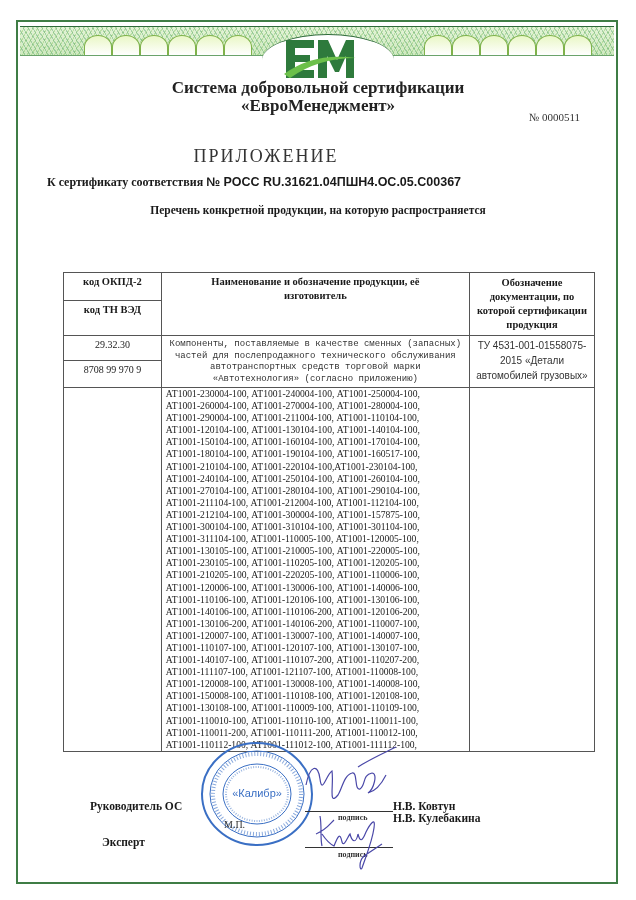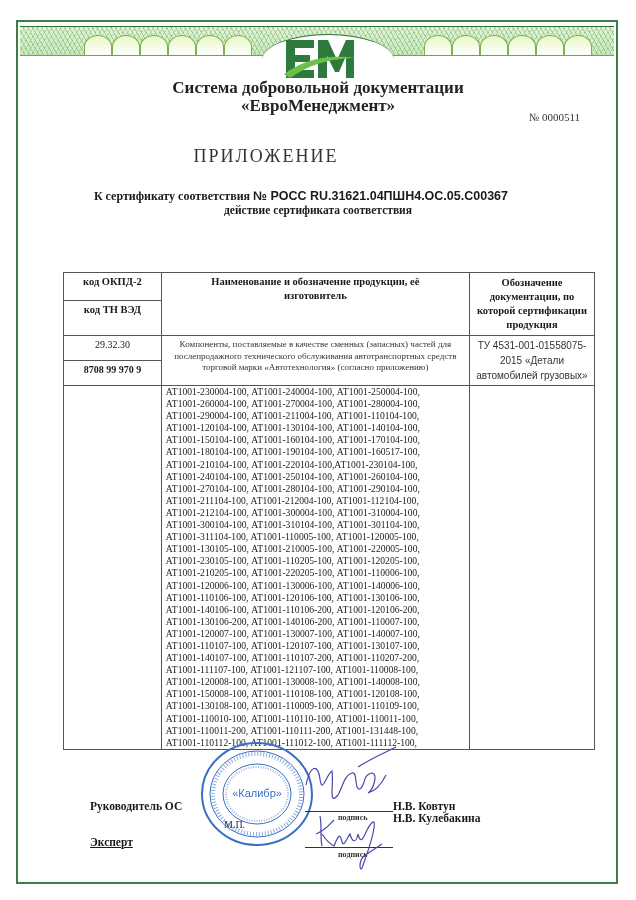--- a/index.html
+++ b/index.html
@@ -11,33 +11,33 @@
       repeating-linear-gradient(-60deg, rgba(120,190,80,0.35) 0 1px, transparent 1px 4px),
       linear-gradient(#e3f3d6, #cfe9c0);
     border-top: 1px solid #2f6a3a; border-bottom: 1px solid #6aa36a; }
   .guilloche .waves { position: absolute; top: 8px; height: 20px; display: flex; gap: 0; }
   .guilloche .wave { width: 28px; height: 20px; border-top-left-radius: 14px 12px; border-top-right-radius: 14px 12px; border: 1px solid #7fb24a; border-bottom: none; background: linear-gradient(#e9f7c6, #ffffff); box-sizing: border-box; }
   .arch { position: absolute; left: 262px; top: 34px; width: 132px; height: 60px; background: #fff; border-top-left-radius: 66px 26px; border-top-right-radius: 66px 26px; border-top: 1px solid #2f6a3a; }
   .logo { position: absolute; left: 284px; top: 38px; width: 72px; height: 42px; }
   .org-title { position: absolute; left: 0; width: 636px; text-align: center; font-weight: bold; font-size: 17px; color: #222; }
   .doc-no { position: absolute; right: 56px; top: 111px; font-size: 11px; color: #333; }
   .heading { position: absolute; left: 0; width: 532px; top: 146px; text-align: center; font-size: 18px; letter-spacing: 2px; color: #333; }
-  .cert-line { position: absolute; left: 0; width: 508px; top: 189px; text-align: right; font-size: 12px; font-weight: bold; }
+  .cert-line { position: absolute; left: 0; width: 508px; top: 175px; text-align: center; font-size: 12px; font-weight: bold; }
   .cert-line .num { font-family: "Liberation Sans", sans-serif; font-weight: bold; font-size: 12.5px; }
   .subtitle { position: absolute; left: 0; width: 636px; top: 203px; text-align: center; font-size: 11.5px; font-weight: bold; line-height: 14px; }
   table.spec { position: absolute; left: 63px; top: 272px; width: 532px; border-collapse: collapse; font-size: 10px; }
   table.spec td { border: 1px solid #555; vertical-align: top; padding: 0; }
   .c1 { width: 113px; }
   .c2 { width: 280px; }
   .c3 { width: 137px; }
   .hdr { font-weight: bold; font-size: 10.5px; text-align: center; }
   .sub-cell { height: 26px; line-height: 14px; padding-top: 2px; box-sizing: border-box; text-align: center; }
   .sub-cell + .sub-cell { border-top: 1px solid #555; }
   .c3 .hdr-text { padding: 3px 4px; line-height: 14px; text-align: center; font-weight: bold; font-size: 10.5px; }
-  .prod-desc { font-size: 9px; text-align: center; line-height: 11.5px; padding: 3px 6px 2px; color: #333; }
+  .prod-desc { font-size: 9px; text-align: center; line-height: 11.5px; padding: 3px 6px 2px; color: #333; font-family: Liberation Mono, monospace; }
   .docs { font-family: "Liberation Sans", sans-serif; font-size: 10px; text-align: center; line-height: 15px; padding: 2px 4px; color: #333; }
   .codes { font-size: 9.6px; font-family: "Liberation Serif", serif; line-height: 12.1px; padding: 0 4px; color: #222; white-space: nowrap; }
   .sig-row { position: absolute; font-weight: bold; font-size: 11.5px; }
   .sig-line { position: absolute; border-top: 1px solid #333; width: 88px; }
   .sig-caption { position: absolute; font-size: 8px; font-weight: bold; color: #333; }
   .stamp { position: absolute; left: 200px; top: 741px; width: 114px; height: 106px; }
   .mp { position: absolute; left: 224px; top: 819px; font-size: 10px; color: #333; text-align: center; }
   .signature { position: absolute; }
 </style>
 </head>
@@ -68,48 +68,48 @@
   <g fill="#2e7a3c">
     <rect x="2" y="2" width="9" height="38"></rect>
     <rect x="2" y="2" width="28" height="8"></rect>
     <rect x="2" y="17" width="24" height="7"></rect>
     <rect x="2" y="32" width="28" height="8"></rect>
     <polygon points="34,2 44,2 53,22 62,2 70,2 70,40 62,40 62,18 55,34 51,34 43,18 43,40 34,40"></polygon>
   </g>
   <path d="M0 36 Q30 14 72 20 Q34 20 6 40 Z" fill="#6cc04a"></path>
 </svg>
 
-<div class="org-title" style="top:78px;">Система добровольной документации</div>
+<div class="org-title" style="top:78px;">Система добровольной сертификации</div>
 <div class="org-title" style="top:96px;">«ЕвроМенеджмент»</div>
 <div class="doc-no">№ 0000511</div>
 
 <div class="heading">ПРИЛОЖЕНИЕ</div>
 <div class="cert-line">
   <span>К сертификату соответствия </span><span class="num">№ РОСС RU.31621.04ПШН4.ОС.05.С00367</span>
 </div>
 <div class="subtitle">
-  <div>действие сертификата соответствия</div>
+  <div>Перечень конкретной продукции, на которую распространяется</div>
 </div>
 
 <table class="spec">
   <tbody>
       <tr>
     <td class="c1 hdr">
       <div class="sub-cell" style="height:27px;">код ОКПД-2</div>
       <div class="sub-cell" style="height:27px;">код ТН ВЭД</div>
     </td>
     <td class="c2 hdr" style="padding:2px 20px; line-height:14px;">Наименование и обозначение продукции, её изготовитель</td>
     <td class="c3">
       <div class="hdr-text">Обозначение документации, по которой сертификации продукция</div>
     </td>
   </tr>
   <tr>
     <td class="c1" style="font-size:10px;">
       <div class="sub-cell" style="height:24px; font-weight:normal;">29.32.30</div>
-      <div class="sub-cell" style="height:25px; font-weight:bold;">8708 99 970 9</div>
+      <div class="sub-cell" style="height:25px; font-weight:normal;">8708 99 970 9</div>
     </td>
     <td class="c2">
       <div class="prod-desc">Компоненты, поставляемые в качестве сменных (запасных) частей для послепродажного технического обслуживания автотранспортных средств торговой марки «Автотехнология» (согласно приложению)</div>
     </td>
     <td class="c3">
       <div class="docs">ТУ 4531-001-01558075-2015 «Детали автомобилей грузовых»</div>
     </td>
   </tr>
   <tr>
     <td class="c1"></td>
@@ -118,39 +118,39 @@
             <div>АТ1001-230004-100, АТ1001-240004-100, АТ1001-250004-100,</div>
             <div>АТ1001-260004-100, АТ1001-270004-100, АТ1001-280004-100,</div>
             <div>АТ1001-290004-100, АТ1001-211004-100, АТ1001-110104-100,</div>
             <div>АТ1001-120104-100, АТ1001-130104-100, АТ1001-140104-100,</div>
             <div>АТ1001-150104-100, АТ1001-160104-100, АТ1001-170104-100,</div>
             <div>АТ1001-180104-100, АТ1001-190104-100, АТ1001-160517-100,</div>
             <div>АТ1001-210104-100, АТ1001-220104-100,АТ1001-230104-100,</div>
             <div>АТ1001-240104-100, АТ1001-250104-100, АТ1001-260104-100,</div>
             <div>АТ1001-270104-100, АТ1001-280104-100, АТ1001-290104-100,</div>
             <div>АТ1001-211104-100, АТ1001-212004-100, АТ1001-112104-100,</div>
-            <div>АТ1001-212104-100, АТ1001-300004-100, АТ1001-310004-100,</div>
+            <div>АТ1001-212104-100, АТ1001-300004-100, АТ1001-157875-100,</div>
             <div>АТ1001-300104-100, АТ1001-310104-100, АТ1001-301104-100,</div>
             <div>АТ1001-311104-100, АТ1001-110005-100, АТ1001-120005-100,</div>
             <div>АТ1001-130105-100, АТ1001-210005-100, АТ1001-220005-100,</div>
             <div>АТ1001-230105-100, АТ1001-110205-100, АТ1001-120205-100,</div>
             <div>АТ1001-210205-100, АТ1001-220205-100, АТ1001-110006-100,</div>
             <div>АТ1001-120006-100, АТ1001-130006-100, АТ1001-140006-100,</div>
             <div>АТ1001-110106-100, АТ1001-120106-100, АТ1001-130106-100,</div>
             <div>АТ1001-140106-100, АТ1001-110106-200, АТ1001-120106-200,</div>
             <div>АТ1001-130106-200, АТ1001-140106-200, АТ1001-110007-100,</div>
             <div>АТ1001-120007-100, АТ1001-130007-100, АТ1001-140007-100,</div>
             <div>АТ1001-110107-100, АТ1001-120107-100, АТ1001-130107-100,</div>
             <div>АТ1001-140107-100, АТ1001-110107-200, АТ1001-110207-200,</div>
             <div>АТ1001-111107-100, АТ1001-121107-100, АТ1001-110008-100,</div>
             <div>АТ1001-120008-100, АТ1001-130008-100, АТ1001-140008-100,</div>
             <div>АТ1001-150008-100, АТ1001-110108-100, АТ1001-120108-100,</div>
             <div>АТ1001-130108-100, АТ1001-110009-100, АТ1001-110109-100,</div>
             <div>АТ1001-110010-100, АТ1001-110110-100, АТ1001-110011-100,</div>
-            <div>АТ1001-110011-200, АТ1001-110111-200, АТ1001-131448-100,</div>
+            <div>АТ1001-110011-200, АТ1001-110111-200, АТ1001-110012-100,</div>
             <div>АТ1001-110112-100, АТ1001-111012-100, АТ1001-111112-100,</div>
           </div>
     </td>
     <td class="c3"></td>
   </tr>
 </tbody>
   </table>
 
 <svg class="stamp" viewBox="0 0 114 106">
   <g fill="none" stroke="#3a6fc4">
@@ -163,21 +163,21 @@
   <text x="57" y="56" text-anchor="middle" font-family="Liberation Sans, sans-serif" font-size="11" fill="#3a6fc4">«Калибр»</text>
 </svg>
 
 <div class="sig-row" style="left:90px; top:800px;">Руководитель ОС</div>
 <div class="sig-line" style="left:305px; top:811px;"></div>
 <div class="sig-caption" style="left:338px; top:813px;">подпись</div>
 <div class="sig-row" style="left:393px; top:800px;">Н.В. Ковтун</div>
 
 <div class="mp">М.П.</div>
 
-<div class="sig-row" style="left:90px; top:836px;text-decoration:underline;">Эксперт</div>
+<div class="sig-row" style="left:102px; top:836px;">Эксперт</div>
 <div class="sig-line" style="left:305px; top:847px;"></div>
 <div class="sig-caption" style="left:338px; top:850px;">подпись</div>
 <div class="sig-row" style="left:393px; top:812px;">Н.В. Кулебакина</div>
 
 <svg class="signature" style="left:300px; top:745px;" width="100" height="68" viewBox="0 0 100 68">
   <path d="M6 40 C10 20 18 18 20 34 C22 50 26 30 32 26 C34 40 28 62 38 50 C42 44 44 30 52 28 C58 26 54 46 60 44 C66 40 62 30 72 28 C78 28 74 44 68 48 C76 46 82 38 86 30 M58 22 C70 14 84 8 96 2" fill="none" stroke="#4a48a8" stroke-width="1.2"></path>
 </svg>
 <svg class="signature" style="left:312px; top:812px;" width="80" height="62" viewBox="0 0 80 62">
   <path d="M8 4 C10 14 8 26 10 34 M4 22 C14 18 18 12 22 8 M10 22 C14 28 18 32 22 34 C26 24 28 20 30 30 C32 36 36 24 38 22 C40 30 44 32 46 22 C48 30 50 30 54 20 C58 12 64 4 62 16 C60 30 54 44 50 56 C48 60 46 50 52 44 C58 40 64 36 70 32" fill="none" stroke="#4a48a8" stroke-width="1.2"></path>
 </svg>

